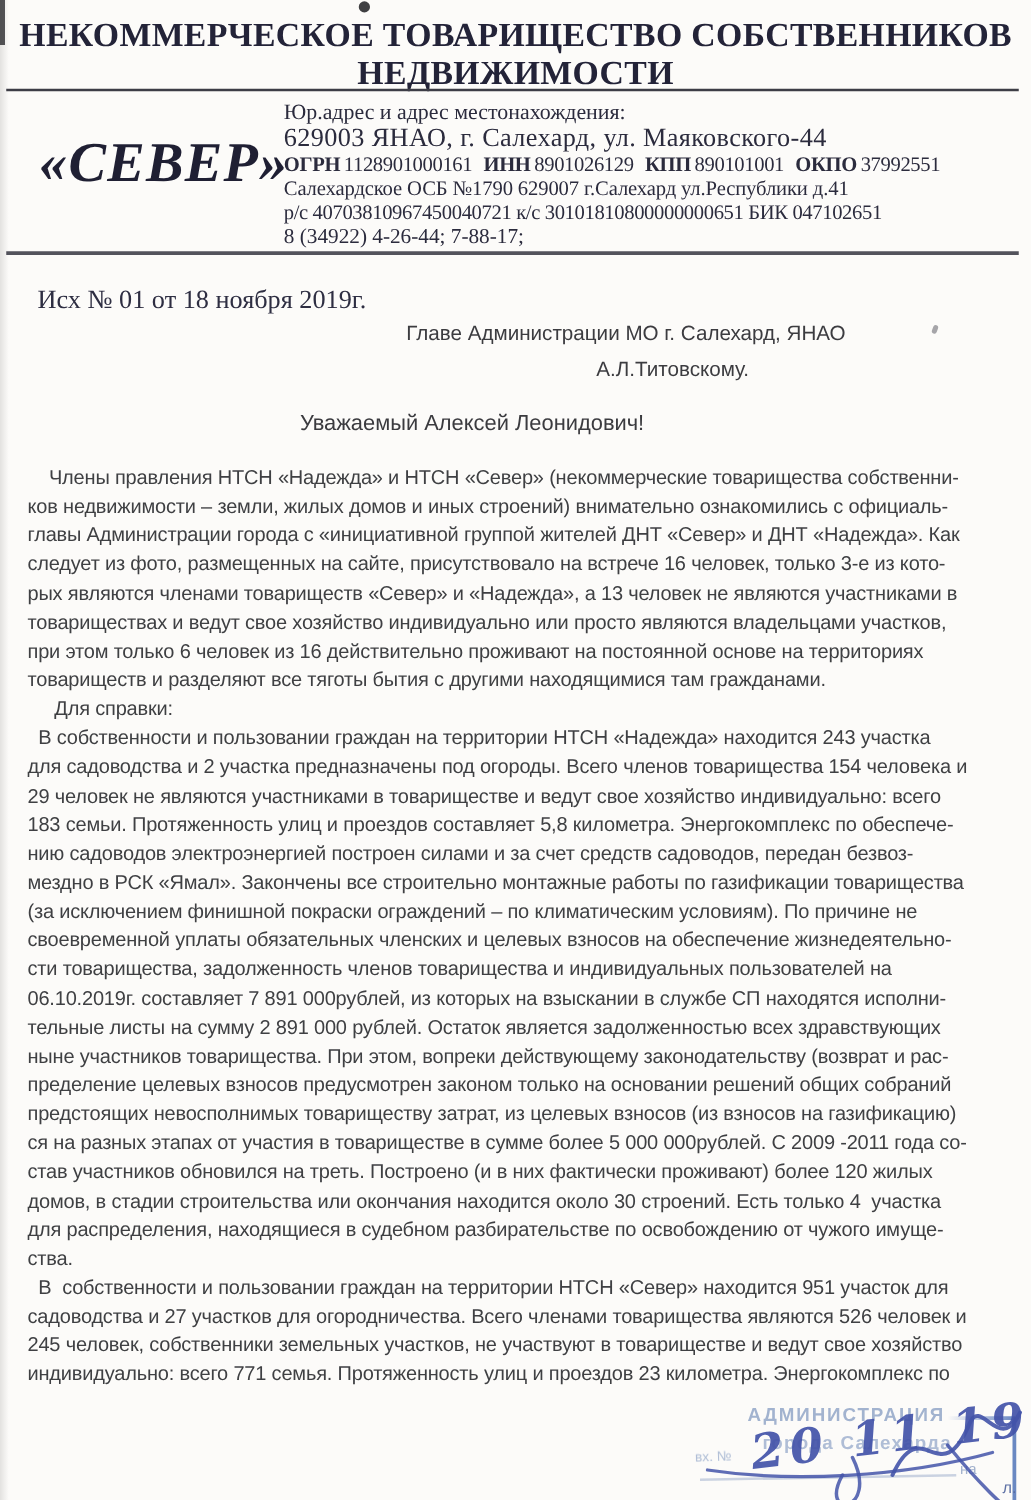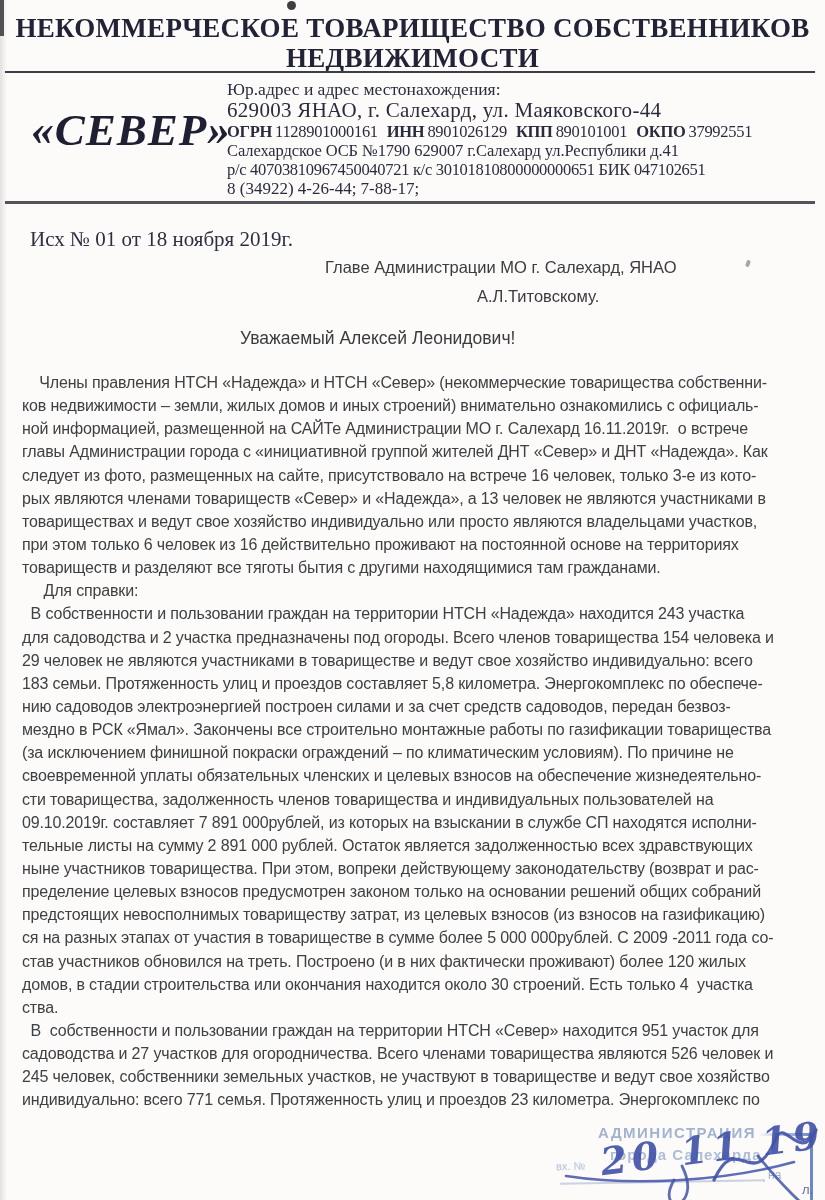--- a/index.html
+++ b/index.html
@@ -122,45 +122,45 @@
   <div class="rule-mid"></div>
 
   <div class="ref-line">Исх № 01 от 18 ноября 2019г.</div>
   <div class="addr1">Главе Администрации МО г. Салехард, ЯНАО</div>
   <div class="addr2">А.Л.Титовскому.</div>
   <div class="salut">Уважаемый Алексей Леонидович!</div>
 
   <div class="body-text">
       <div class="bline">    Члены правления НТСН «Надежда» и НТСН «Север» (некоммерческие товарищества собственни-</div>
       <div class="bline">ков недвижимости – земли, жилых домов и иных строений) внимательно ознакомились с официаль-</div>
-      <div class="bline">ной информацией, размещенной на САЙТе Администрации МО г. Салехард 16.11.2019г.  о встрече</div>
       <div class="bline">главы Администрации города с «инициативной группой жителей ДНТ «Север» и ДНТ «Надежда». Как</div>
       <div class="bline">следует из фото, размещенных на сайте, присутствовало на встрече 16 человек, только 3-е из кото-</div>
       <div class="bline">рых являются членами товариществ «Север» и «Надежда», а 13 человек не являются участниками в</div>
       <div class="bline">товариществах и ведут свое хозяйство индивидуально или просто являются владельцами участков,</div>
       <div class="bline">при этом только 6 человек из 16 действительно проживают на постоянной основе на территориях</div>
       <div class="bline">товариществ и разделяют все тяготы бытия с другими находящимися там гражданами.</div>
       <div class="bline">     Для справки:</div>
       <div class="bline">  В собственности и пользовании граждан на территории НТСН «Надежда» находится 243 участка</div>
       <div class="bline">для садоводства и 2 участка предназначены под огороды. Всего членов товарищества 154 человека и</div>
       <div class="bline">29 человек не являются участниками в товариществе и ведут свое хозяйство индивидуально: всего</div>
       <div class="bline">183 семьи. Протяженность улиц и проездов составляет 5,8 километра. Энергокомплекс по обеспече-</div>
       <div class="bline">нию садоводов электроэнергией построен силами и за счет средств садоводов, передан безвоз-</div>
       <div class="bline">мездно в РСК «Ямал». Закончены все строительно монтажные работы по газификации товарищества</div>
       <div class="bline">(за исключением финишной покраски ограждений – по климатическим условиям). По причине не</div>
       <div class="bline">своевременной уплаты обязательных членских и целевых взносов на обеспечение жизнедеятельно-</div>
       <div class="bline">сти товарищества, задолженность членов товарищества и индивидуальных пользователей на</div>
-      <div class="bline">09.10.2019г. составляет 7 891 000рублей, из которых на взыскании в службе СП находятся исполни-</div>
+      <div class="bline">06.10.2019г. составляет 7 891 000рублей, из которых на взыскании в службе СП находятся исполни-</div>
       <div class="bline">тельные листы на сумму 2 891 000 рублей. Остаток является задолженностью всех здравствующих</div>
       <div class="bline">ныне участников товарищества. При этом, вопреки действующему законодательству (возврат и рас-</div>
       <div class="bline">пределение целевых взносов предусмотрен законом только на основании решений общих собраний</div>
       <div class="bline">предстоящих невосполнимых товариществу затрат, из целевых взносов (из взносов на газификацию)</div>
       <div class="bline">ся на разных этапах от участия в товариществе в сумме более 5 000 000рублей. С 2009 -2011 года со-</div>
       <div class="bline">став участников обновился на треть. Построено (и в них фактически проживают) более 120 жилых</div>
       <div class="bline">домов, в стадии строительства или окончания находится около 30 строений. Есть только 4  участка</div>
+      <div class="bline">для распределения, находящиеся в судебном разбирательстве по освобождению от чужого имуще-</div>
       <div class="bline">ства.</div>
       <div class="bline">  В  собственности и пользовании граждан на территории НТСН «Север» находится 951 участок для</div>
       <div class="bline">садоводства и 27 участков для огородничества. Всего членами товарищества являются 526 человек и</div>
       <div class="bline">245 человек, собственники земельных участков, не участвуют в товариществе и ведут свое хозяйство</div>
       <div class="bline">индивидуально: всего 771 семья. Протяженность улиц и проездов 23 километра. Энергокомплекс по</div>
     </div>
 
   <div class="stamp-t1">АДМИНИСТРАЦИЯ</div>
   <div class="stamp-t2">города Салехарда</div>
   <div class="stamp-vh">вх. №</div>

